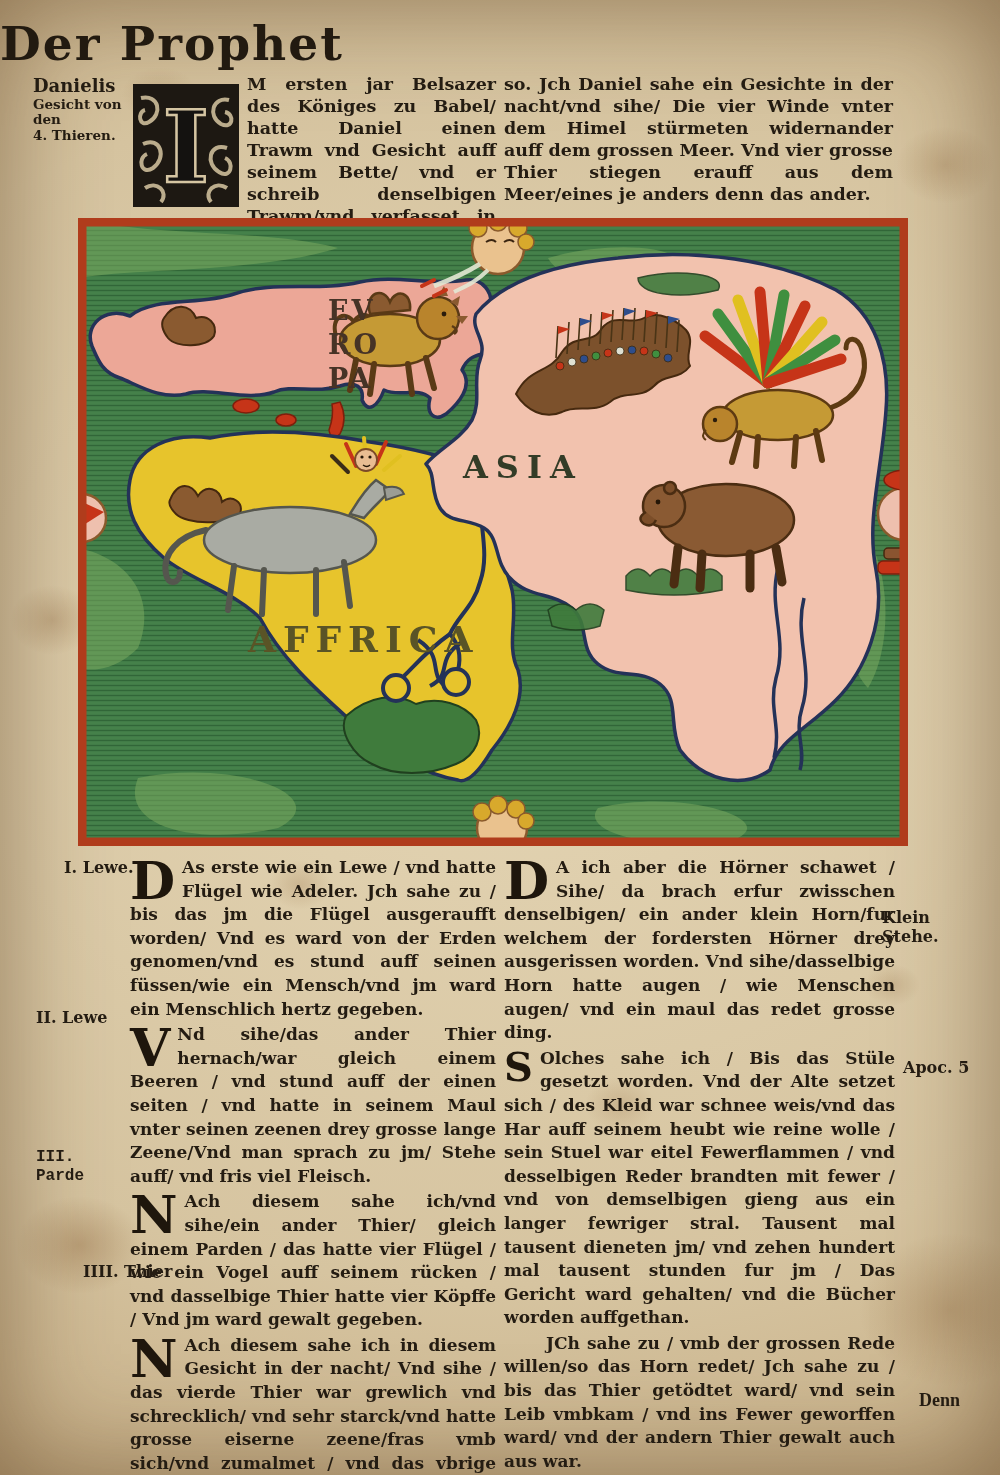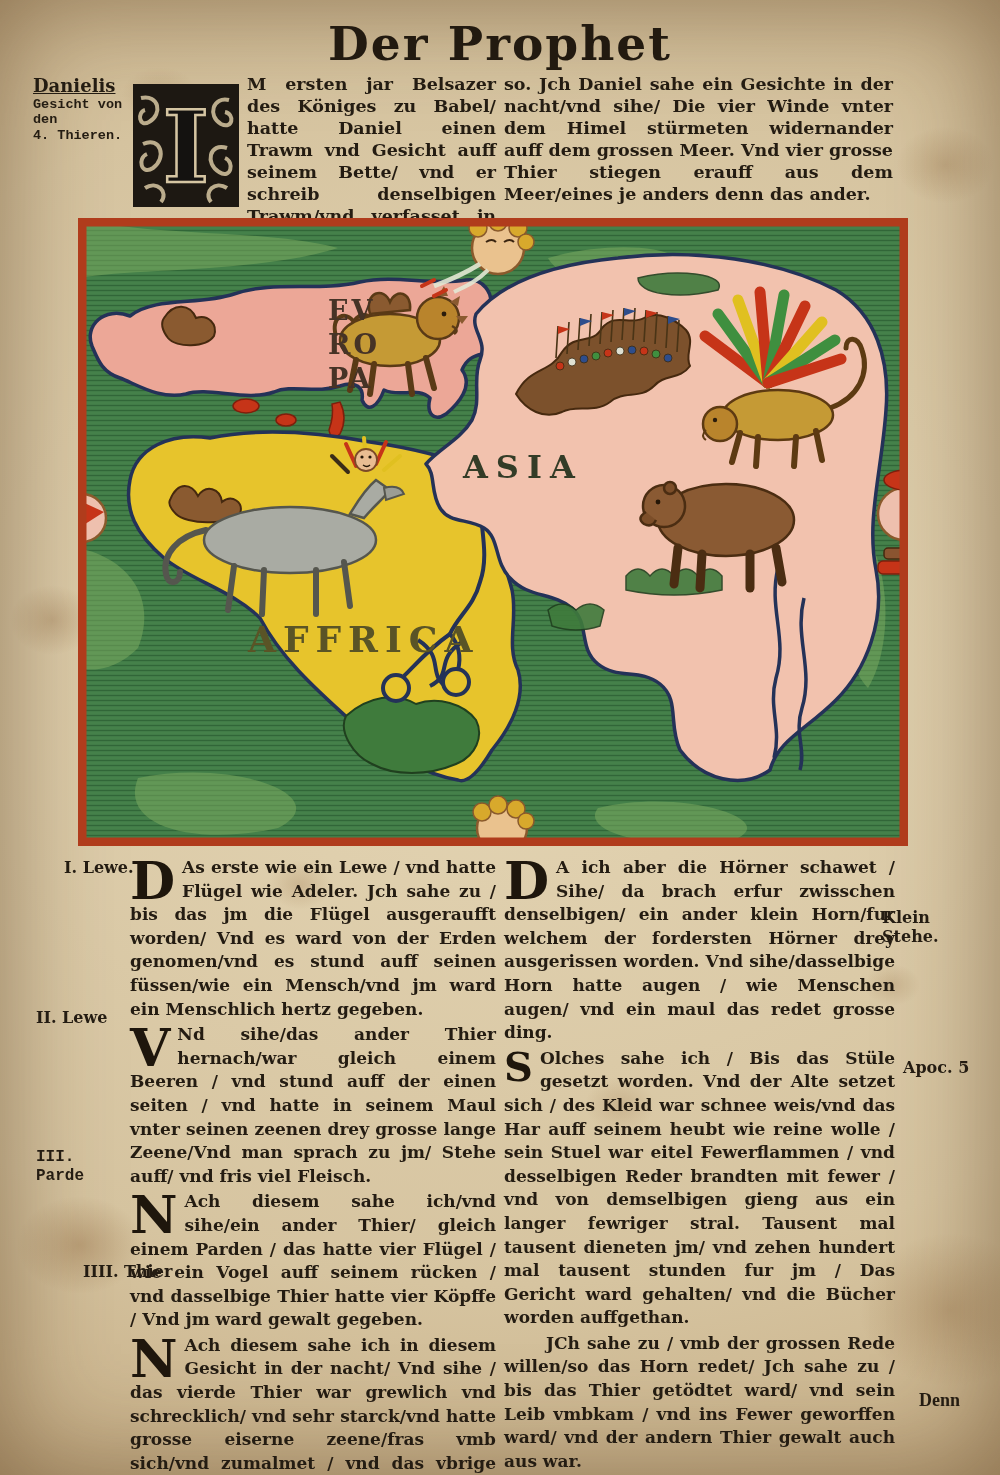--- a/index.html
+++ b/index.html
@@ -17,26 +17,26 @@
       radial-gradient(130px 110px at 950px 1310px, rgba(120,75,30,.25), transparent 70%),
       radial-gradient(50px 40px at 620px 1105px, rgba(125,80,35,.18), transparent 70%),
       radial-gradient(45px 35px at 300px 885px, rgba(125,80,35,.20), transparent 70%),
       radial-gradient(40px 30px at 892px 985px, rgba(125,80,35,.18), transparent 70%),
       radial-gradient(55px 40px at 160px 95px, rgba(125,80,35,.15), transparent 70%),
       radial-gradient(1500px 1100px at 500px 680px, #e4d5b4 0%, #d6c4a0 55%, #bb9f74 100%);
     box-shadow: inset 0 0 110px rgba(75,45,15,.5);
   }
   .title{
     position:absolute;left:0;top:16px;width:100%;
-    text-align:center;font-size:47px;font-weight:bold;
+    text-align:left;font-size:47px;font-weight:bold;
     letter-spacing:2px;color:#221a10;
   }
   .mnote{position:absolute;font-weight:bold;line-height:1.15;color:#241c12;}
-  .mnote .big{font-size:18px;text-decoration:underline;}
-  .mnote .small{font-size:13.5px;display:block;font-family:Liberation Mono, monospace;}
+  .mnote .big{font-size:18px;}
+  .mnote .small{font-size:13.5px;display:block;}
   .initial-block{position:absolute;left:133px;top:84px;width:106px;height:123px;}
   .col{position:absolute;text-align:justify;font-weight:bold;}
   .intro{font-size:17.5px;line-height:22px;}
   #intro-left{left:247px;top:73px;width:249px;}
   #intro-right{left:504px;top:73px;width:389px;}
   .map-wrap{position:absolute;left:78px;top:218px;width:830px;height:672px;}
   .lower{font-size:17px;line-height:23.6px;}
   #lower-left{left:130px;top:856px;width:366px;}
   #lower-right{left:504px;top:856px;width:391px;}
   .lower p{margin:0 0 2px 0;}

